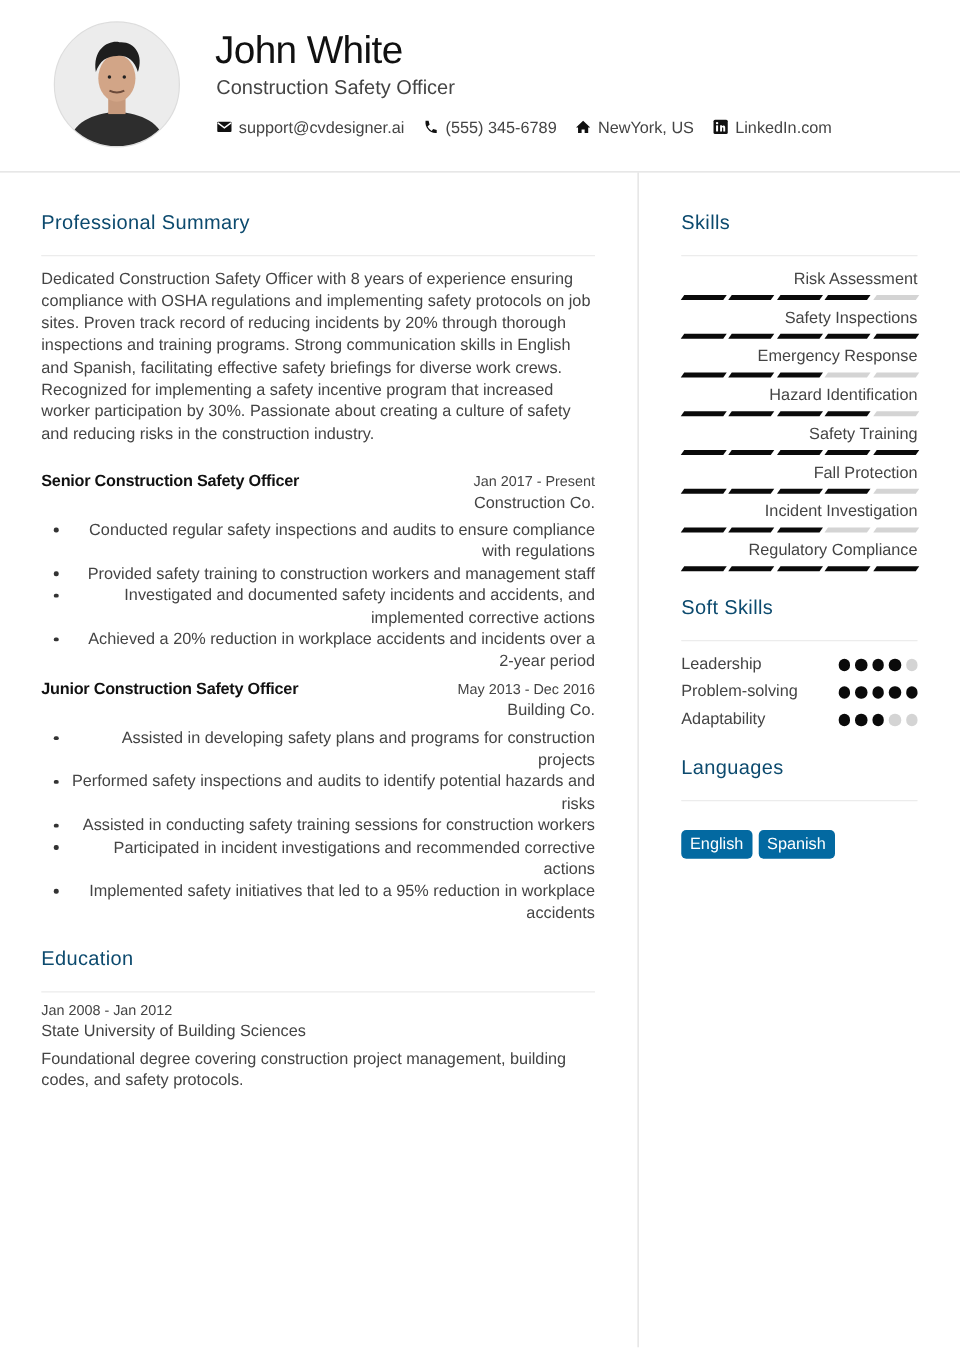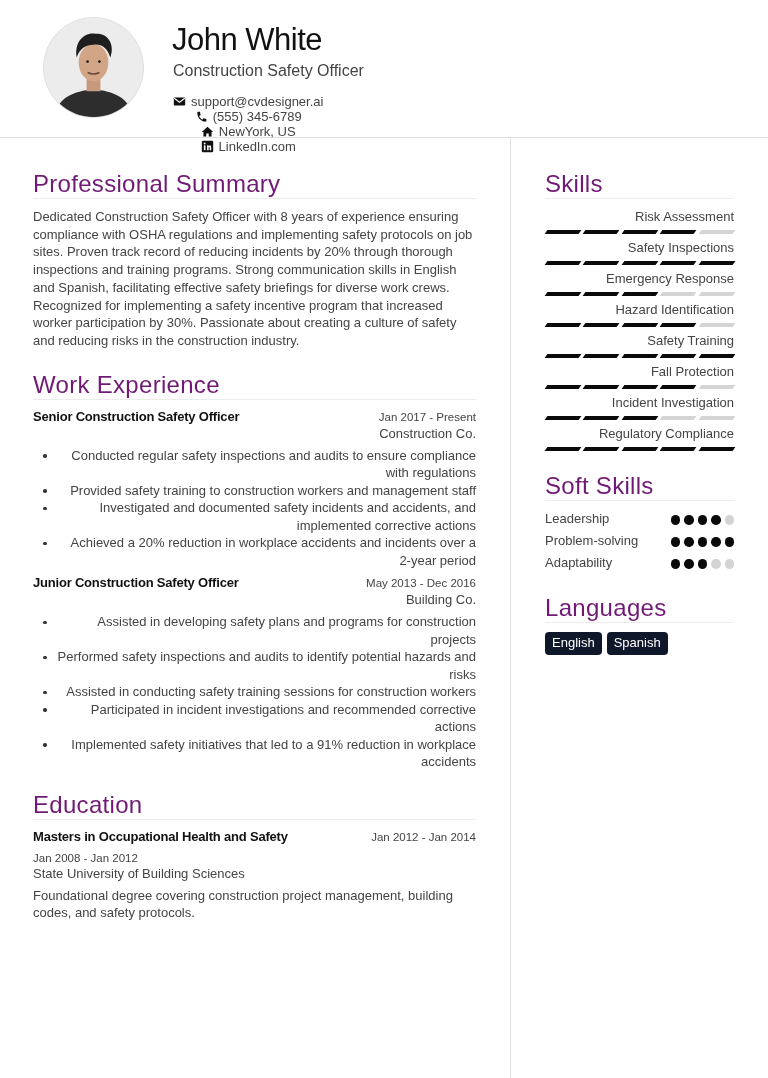--- a/index.html
+++ b/index.html
@@ -4,31 +4,31 @@
   <style>
     * { box-sizing: border-box; margin: 0; padding: 0; }
     html, body { width: 768px; height: 1078px; background: #ffffff; overflow: hidden; }
     body { font-family: "Liberation Sans", "DejaVu Sans", sans-serif; color: #333; position: relative; }
 
     .header { position: absolute; left: 0; top: 0; width: 768px; height: 138px; border-bottom: 1px solid #e0e0e0; }
     .avatar { position: absolute; left: 43px; top: 17px; width: 101px; height: 101px; border-radius: 50%; overflow: hidden; background: #e9e9e9; border: 1px solid #ddd; }
     .avatar svg { width: 100%; height: 100%; display: block; }
     .name { position: absolute; left: 172px; top: 22px; font-size: 31px; font-weight: 500; color: #111; letter-spacing: -0.5px; }
     .title { position: absolute; left: 173px; top: 62px; font-size: 16px; color: #444; }
-    .contacts { position: absolute; left: 173px; top: 94px; display: flex; align-items: center; font-size: 13px; color: #444; flex-direction: column; }
+    .contacts { position: absolute; left: 173px; top: 94px; display: flex; align-items: center; font-size: 13px; color: #444; }
     .contact { display: flex; align-items: center; margin-right: 15px; }
     .contact .ic { display: inline-flex; width: 13px; height: 13px; margin-right: 5px; align-items: center; justify-content: center; }
     .contact .ic svg { width: 13px; height: 13px; display: block; }
 
     .vdivider { position: absolute; left: 510px; top: 138px; width: 1px; height: 940px; background: #e0e0e0; }
 
     .left { position: absolute; left: 33px; top: 170px; width: 443px; }
     .right { position: absolute; left: 545px; top: 170px; width: 189px; }
 
-    .sec-title { font-size: 24px; font-weight: 500; color: #701a75; letter-spacing: 0.3px; padding-bottom: 0; border-bottom: 1px solid #ececec; margin-bottom: 9px; }
+    .sec-title { font-size: 16px; font-weight: 500; color: #0c4a6e; letter-spacing: 0.3px; padding-bottom: 16px; border-bottom: 1px solid #ececec; margin-bottom: 9px; }
     .para { font-size: 13px; line-height: 17.7px; color: #444; }
 
     .job { margin-bottom: 6px; text-align: right; }
     .job-head { display: flex; justify-content: space-between; align-items: baseline; }
     .job-title { font-size: 13px; font-weight: 700; color: #111; letter-spacing: -0.2px; }
     .job-date { font-size: 11.5px; color: #444; }
     .job-company { font-size: 13px; color: #444; margin-top: 1px; line-height: 17px; }
     .bullets { list-style: none; margin-top: 5px; }
     .bullets li { position: relative; padding-left: 24px; font-size: 13px; line-height: 17.5px; color: #444; }
     .bullets li::before { content: ""; position: absolute; left: 10px; top: 7.5px; width: 3.5px; height: 3.5px; border-radius: 50%; background: #333; }
@@ -42,21 +42,21 @@
     .seg { width: 35px; height: 4px; transform: skewX(-35deg); background: #d4d4d4; }
     .seg.on { background: #0a0a0a; }
 
     .soft-row { display: flex; justify-content: space-between; align-items: flex-start; margin-bottom: 4px; }
     .soft-label { font-size: 13px; color: #444; line-height: 18px; width: 95px; }
     .dots { display: flex; gap: 4px; padding-top: 5px; }
     .dot { width: 9.5px; height: 9.5px; border-radius: 50%; background: #d4d4d4; }
     .dot.on { background: #0a0a0a; }
 
     .tags { display: flex; gap: 5px; }
-    .tag { background: #0f172a; color: #fff; font-size: 13px; padding: 3px 7px 4px; border-radius: 4px; line-height: 16px; }
+    .tag { background: #0369a1; color: #fff; font-size: 13px; padding: 3px 7px 4px; border-radius: 4px; line-height: 16px; margin-top: 14px; }
   </style>
 </head>
 <body>
 
 <div class="header">
   <div class="avatar">
     <svg viewBox="0 0 100 100">
       <rect width="100" height="100" fill="#ececec"></rect>
       <path d="M10 100 C14 80 30 74 50 72 C70 74 86 80 90 100 Z" fill="#2d2d2d"></path>
       <rect x="43" y="58" width="14" height="16" fill="#c79a7d"></rect>
@@ -111,21 +111,20 @@
 
 <div class="vdivider"></div>
 
 <div class="left">
   <section style="margin-bottom:21px;">
     <h2 class="sec-title">Professional Summary</h2>
     <p class="para">Dedicated Construction Safety Officer with 8 years of experience ensuring compliance with OSHA regulations and implementing safety protocols on job sites. Proven track record of reducing incidents by 20% through thorough inspections and training programs. Strong communication skills in English and Spanish, facilitating effective safety briefings for diverse work crews. Recognized for implementing a safety incentive program that increased worker participation by 30%. Passionate about creating a culture of safety and reducing risks in the construction industry.</p>
   </section>
 
   <section style="margin-bottom:20px;">
-    <h2 class="sec-title">Work Experience</h2>
 
     <div class="job">
       <div class="job-head">
         <span class="job-title">Senior Construction Safety Officer</span>
         <span class="job-date">Jan 2017 - Present</span>
       </div>
       <div class="job-company">Construction Co.</div>
       <ul class="bullets">
         <li>Conducted regular safety inspections and audits to ensure compliance with regulations</li>
         <li>Provided safety training to construction workers and management staff</li>
@@ -138,33 +137,29 @@
       <div class="job-head">
         <span class="job-title">Junior Construction Safety Officer</span>
         <span class="job-date">May 2013 - Dec 2016</span>
       </div>
       <div class="job-company">Building Co.</div>
       <ul class="bullets">
         <li>Assisted in developing safety plans and programs for construction projects</li>
         <li>Performed safety inspections and audits to identify potential hazards and risks</li>
         <li>Assisted in conducting safety training sessions for construction workers</li>
         <li>Participated in incident investigations and recommended corrective actions</li>
-        <li>Implemented safety initiatives that led to a 91% reduction in workplace accidents</li>
+        <li>Implemented safety initiatives that led to a 95% reduction in workplace accidents</li>
       </ul>
     </div>
   </section>
 
   <section>
     <h2 class="sec-title">Education</h2>
 
     <div class="edu">
-      <div class="job-head">
-        <span class="job-title">Masters in Occupational Health and Safety</span>
-        <span class="job-date">Jan 2012 - Jan 2014</span>
-      </div>
     </div>
 
     <div class="edu">
       <div class="job-head">
         <span class="job-date">Jan 2008 - Jan 2012</span>
       </div>
       <div class="job-company">State University of Building Sciences</div>
       <p class="edu-desc">Foundational degree covering construction project management, building codes, and safety protocols.</p>
     </div>
   </section>

